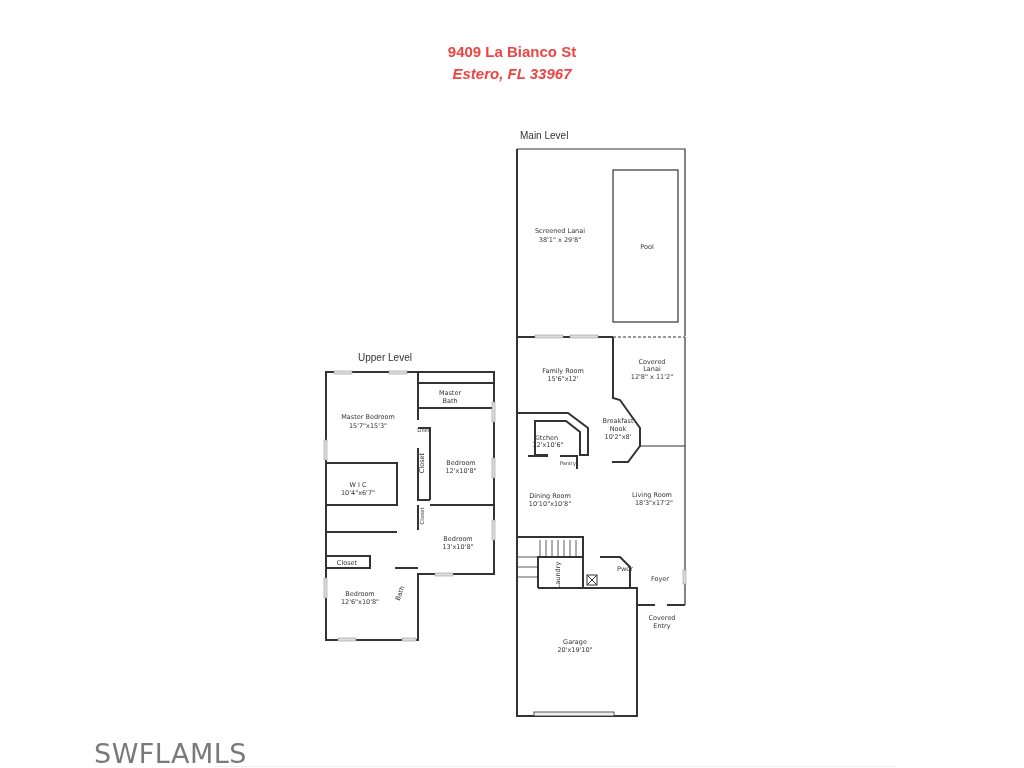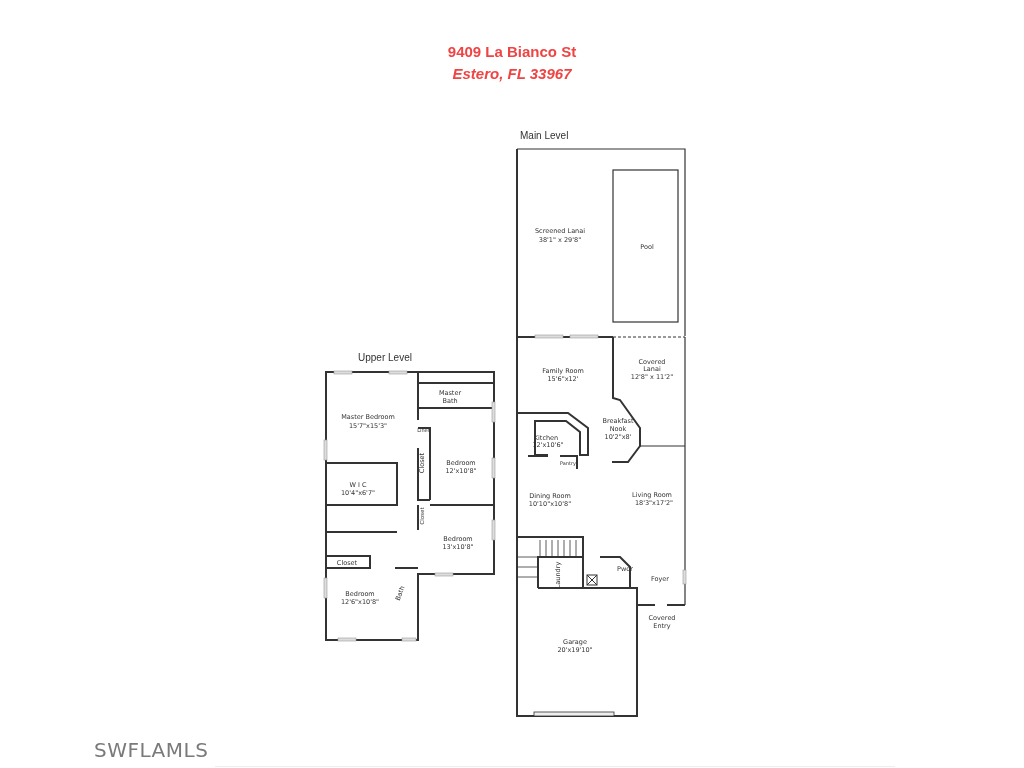--- a/index.html
+++ b/index.html
@@ -3,21 +3,21 @@
 <meta charset="utf-8">
 <style>
   html, body { margin:0; padding:0; }
   body { width:1024px; height:768px; background:#ffffff; position:relative; overflow:hidden; font-family:"DejaVu Sans", sans-serif; color:#333; }
   .title { position:absolute; left:0; width:1024px; text-align:center; font-family:"Liberation Sans", sans-serif; font-weight:bold; color:#ef4444; font-size:15px; }
   .t1 { top:43px; }
   .t2 { top:65px;font-style:italic; }
   .level-label { position:absolute; font-family:"Liberation Sans", sans-serif; font-size:10px; color:#333; }
   svg { position:absolute; left:0; top:0; }
   .room-label { font-family:"DejaVu Sans", sans-serif; font-size:6.5px; fill:#333; }
-  .watermark { position:absolute; left:94px; top:738px; font-family:"DejaVu Sans", sans-serif; font-size:20px; color:#7a7a7a; letter-spacing:0.5px; }
+  .watermark { position:absolute; left:94px; top:738px; font-family:"DejaVu Sans", sans-serif; font-size:27px; color:#7a7a7a; letter-spacing:0.5px; }
   .wm-line { position:absolute; left:215px; top:766px; width:680px; height:1px; background:#eee; }
 </style>
 </head>
 <body>
 
 <div class="title t1">9409 La Bianco St</div>
 <div class="title t2">Estero, FL 33967</div>
 
 <div class="level-label" style="left:520px; top:130px;">Main Level</div>
 <div class="level-label" style="left:326px; top:352px;margin-left:32px;">Upper Level</div>

